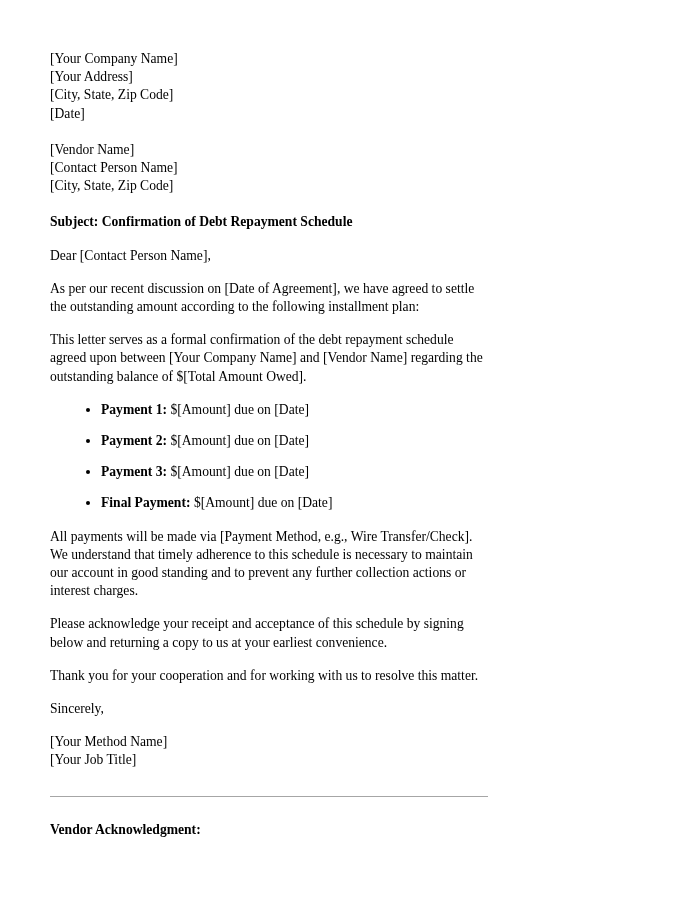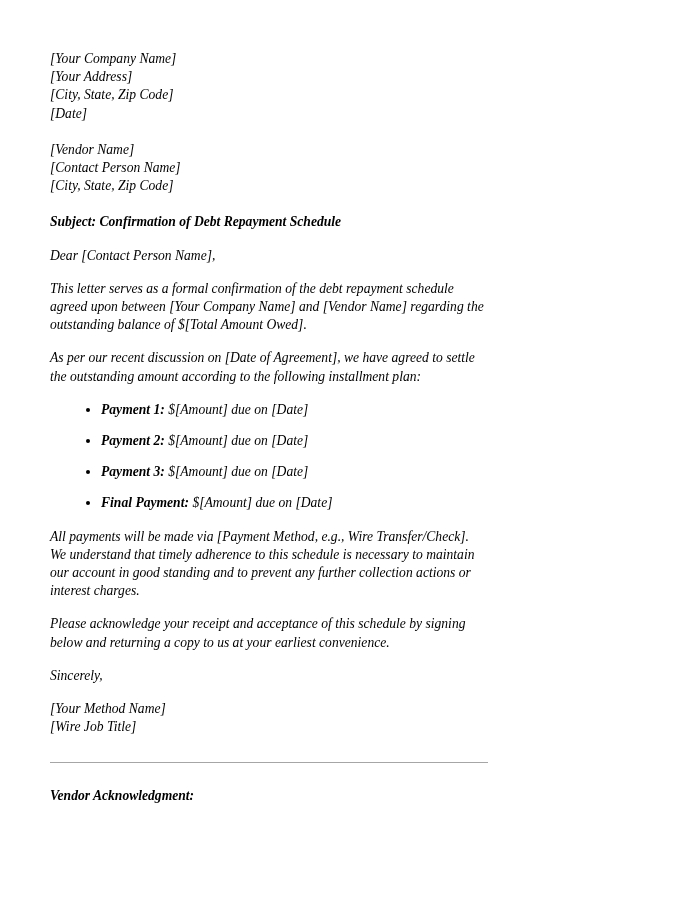--- a/index.html
+++ b/index.html
@@ -14,21 +14,20 @@
     font-family: "Liberation Serif", "DejaVu Serif", serif;
     font-size: 13.6px;
     line-height: 18.2px;
     color: #000000;
   }
   .page {
     box-sizing: border-box;
     width: 560px;
     height: 900px;
     padding: 50px 72px 40px 50px;
-    font-style: italic;
   }
   .addr-block {
     margin: 0 0 18px 0;
   }
   .addr-line {
     margin: 0;
   }
   .para {
     margin: 0 0 15px 0;
   }
@@ -74,40 +73,41 @@
   <div class="addr-block">
     <p class="addr-line">[Vendor Name]</p>
     <p class="addr-line">[Contact Person Name]</p>
     <p class="addr-line">[City, State, Zip Code]</p>
   </div>
 
   <p class="subject">Subject: Confirmation of Debt Repayment Schedule</p>
 
   <p class="para">Dear [Contact Person Name],</p>
 
+  <p class="para">As per our recent discussion on [Date of Agreement], we have agreed to settle the outstanding amount according to the following installment plan:</p>
+
   <p class="para">This letter serves as a formal confirmation of the debt repayment schedule agreed upon between [Your Company Name] and [Vendor Name] regarding the outstanding balance of $[Total Amount Owed].</p>
-
-  <p class="para">As per our recent discussion on [Date of Agreement], we have agreed to settle the outstanding amount according to the following installment plan:</p>
 
   <ul class="payments">
     <li><strong>Payment 1:</strong><span> $[Amount] due on [Date]</span></li>
     <li><strong>Payment 2:</strong><span> $[Amount] due on [Date]</span></li>
     <li><strong>Payment 3:</strong><span> $[Amount] due on [Date]</span></li>
     <li><strong>Final Payment:</strong><span> $[Amount] due on [Date]</span></li>
   </ul>
 
   <p class="para">All payments will be made via [Payment Method, e.g., Wire Transfer/Check]. We understand that timely adherence to this schedule is necessary to maintain our account in good standing and to prevent any further collection actions or interest charges.</p>
 
   <p class="para">Please acknowledge your receipt and acceptance of this schedule by signing below and returning a copy to us at your earliest convenience.</p>
 
+  <p class="para">Thank you for your cooperation and for working with us to resolve this matter.</p>
 
   <p class="para">Sincerely,</p>
 
   <div class="sig-block">
     <p class="addr-line">[Your Method Name]</p>
-    <p class="addr-line">[Wire Job Title]</p>
+    <p class="addr-line">[Your Job Title]</p>
   </div>
 
   <hr class="rule">
 
   <p class="ack-heading">Vendor Acknowledgment:</p>
 
 </div>
 
 </body></html>

